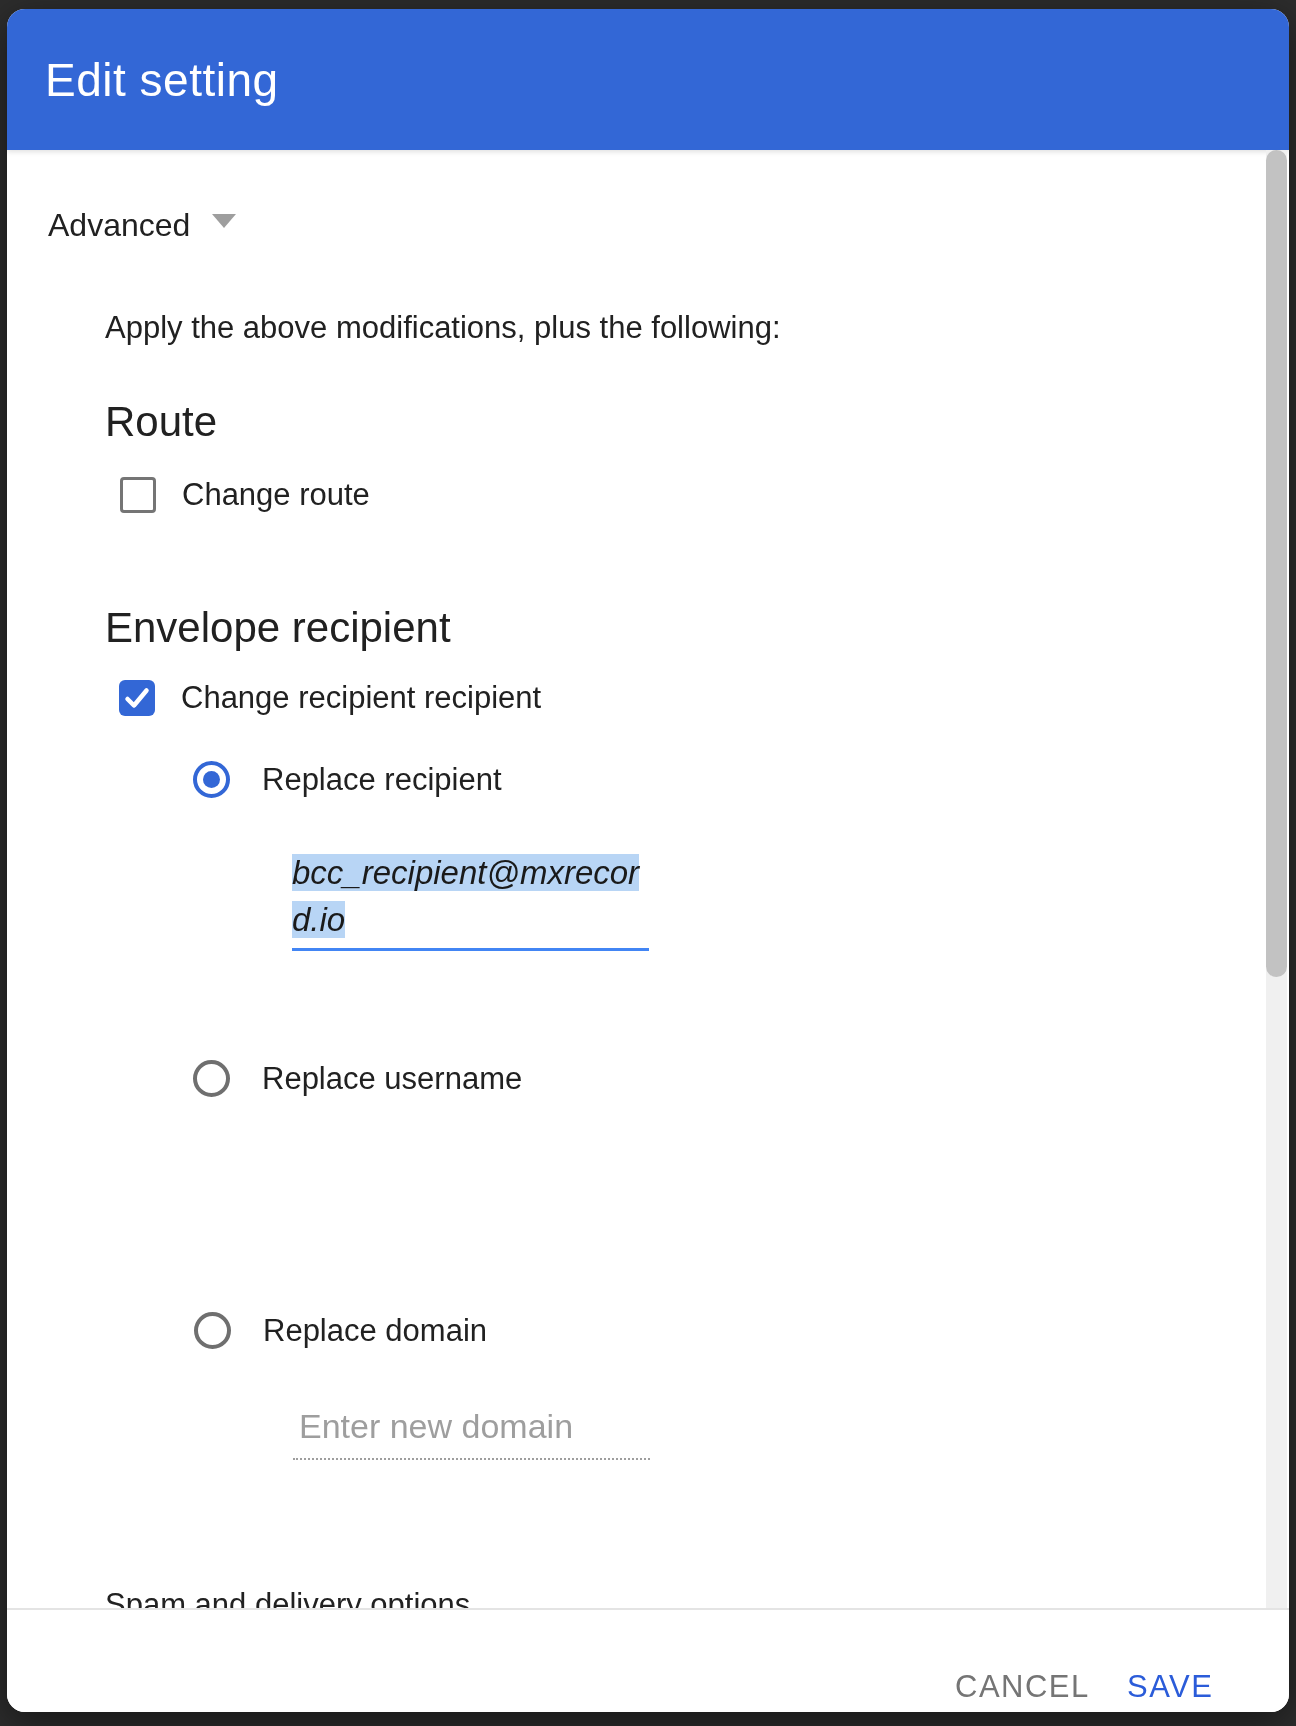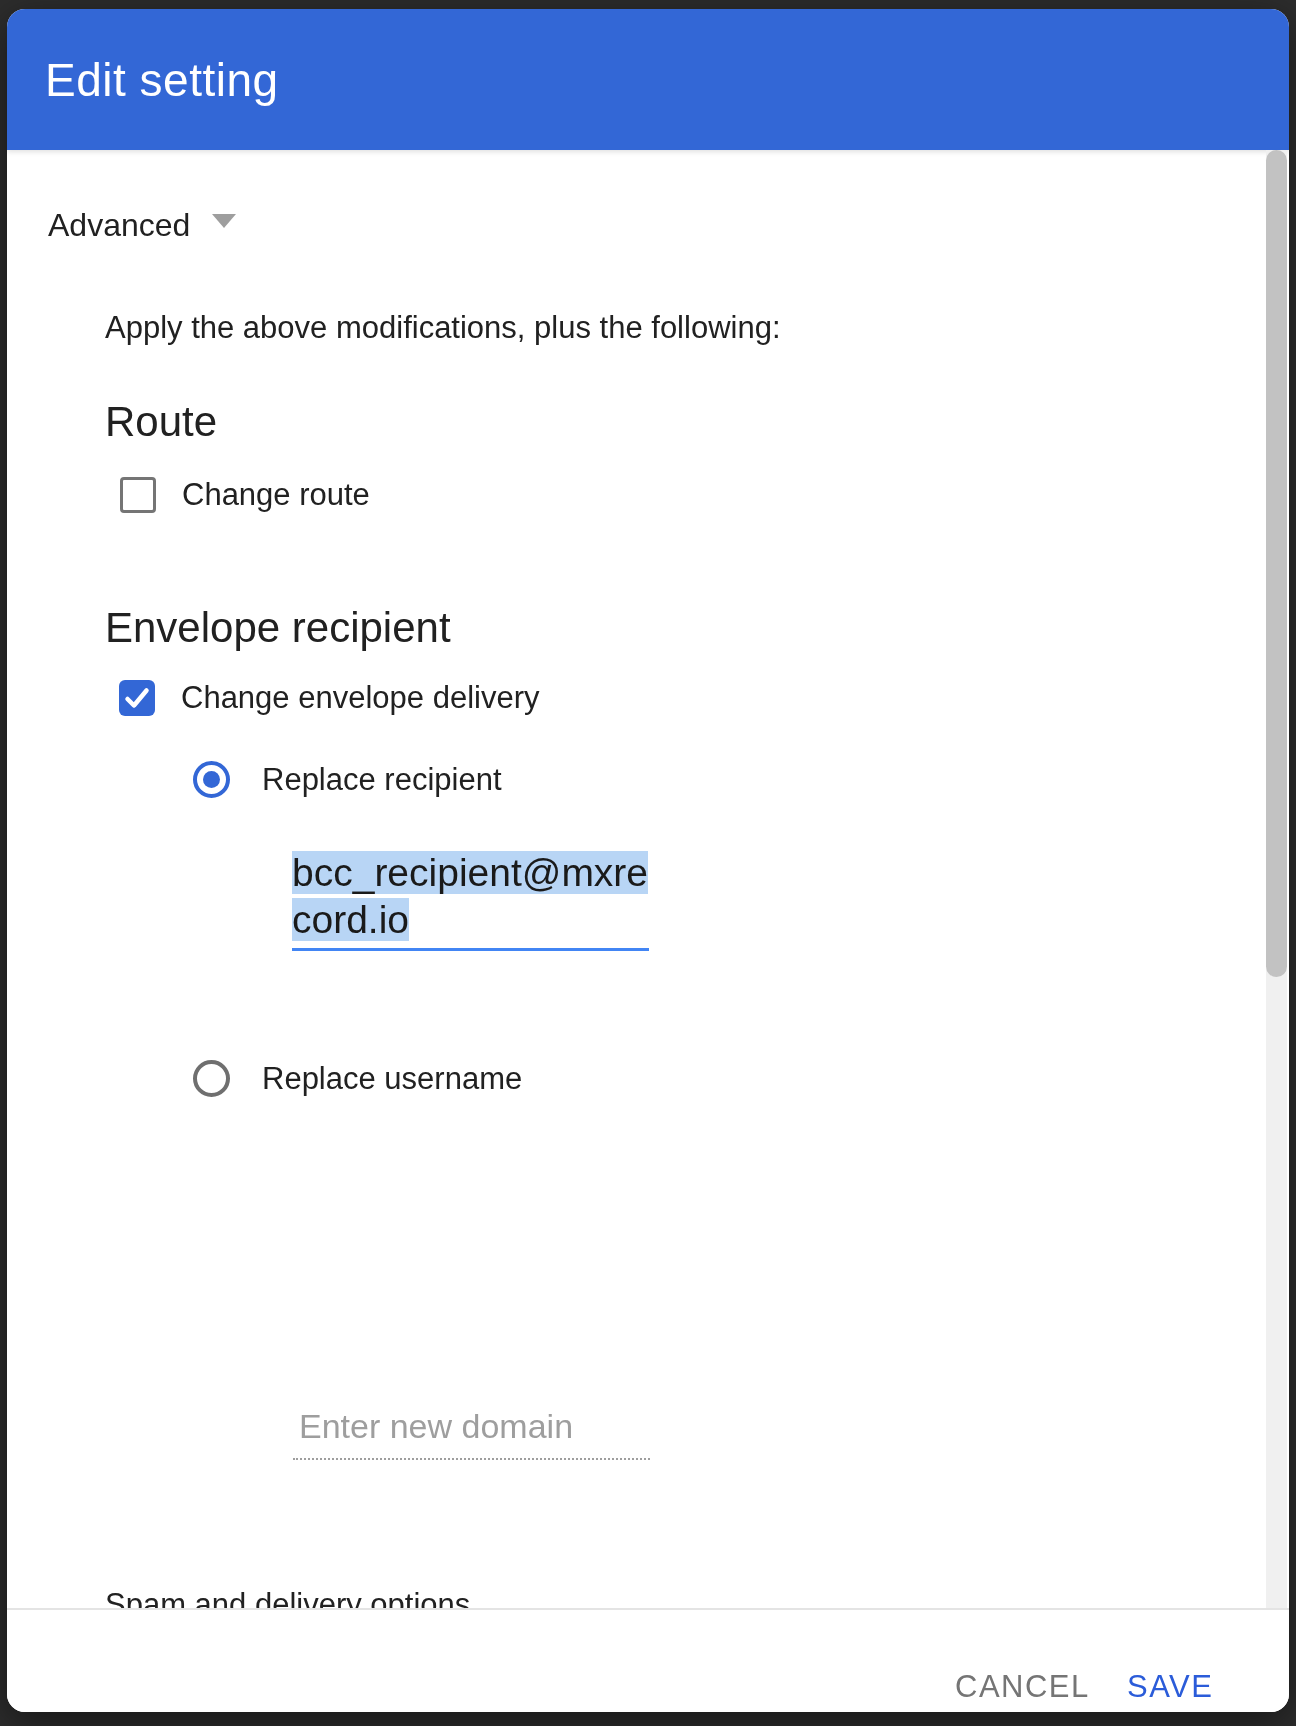--- a/index.html
+++ b/index.html
@@ -57,24 +57,24 @@
     display:flex;align-items:center;justify-content:center;
   }
   .radio.selected{border-color:var(--accent-blue,#3367d6);}
   .radio .dot{display:none;}
   .radio.selected .dot{
     display:block;width:17px;height:17px;border-radius:50%;
     background:var(--accent-blue,#3367d6);
   }
   .recipient-input{
     position:absolute;left:285px;top:840px;width:357px;
-    font-size:39px;line-height:47px;color:#1a1a1a;
+    font-size:33px;line-height:47px;color:#1a1a1a;
     word-break:break-all;overflow-wrap:anywhere;
     padding-bottom:5px;border-bottom:3px solid var(--input-underline,#4285f4);
-    min-height:94px;cursor:text;
+    min-height:94px;cursor:text;font-style:italic;
   }
   .recipient-input .selection{background:var(--selection-highlight,#b8d5f5);}
   .text-field{position:absolute;left:286px;width:357px;}
   .field-username{top:1148px;}
   .field-domain{top:1396px;}
   .text-field input{
     width:100%;box-sizing:border-box;background:transparent;
     border:none;outline:none;border-bottom:2px dotted #9e9e9e;
     font-family:"Liberation Sans","DejaVu Sans",sans-serif;
     font-size:34px;color:#212121;padding:2px 2px 12px 6px;
@@ -124,38 +124,42 @@
   </div>
 
   <div class="section-heading heading-envelope">Envelope recipient</div>
 
   <div class="check-row row-change-envelope">
     <span class="checkbox checked">
       <svg width="36" height="36" viewBox="0 0 36 36">
         <polyline points="8.5,19 15,25.5 27.5,10.5" fill="none" stroke="#ffffff" stroke-width="4.5" stroke-linecap="round" stroke-linejoin="round"></polyline>
       </svg>
     </span>
-    <span>Change envelope delivery</span>
+    <span>Change recipient recipient</span>
   </div>
 
   <div class="radio-row row-replace-recipient">
     <span class="radio selected">
         <span class="dot"></span>
       </span>
     <span>Replace recipient</span>
   </div>
 
   <div class="recipient-input"><span class="selection">bcc_recipient@mxrecord.io</span></div>
 
   <div class="radio-row row-replace-username">
     <span class="radio"></span>
     <span>Replace username</span>
   </div>
 
 
+  <div class="radio-row row-replace-domain">
+    <span class="radio"></span>
+    <span>Replace domain</span>
+  </div>
 
   <div class="text-field field-domain">
     <input type="text" placeholder="Enter new domain" style="">
   </div>
 
   <div class="spam-clip">
     <div class="section-heading-inner">Spam and delivery options</div>
   </div>
 
   <div class="footer-divider"></div>

